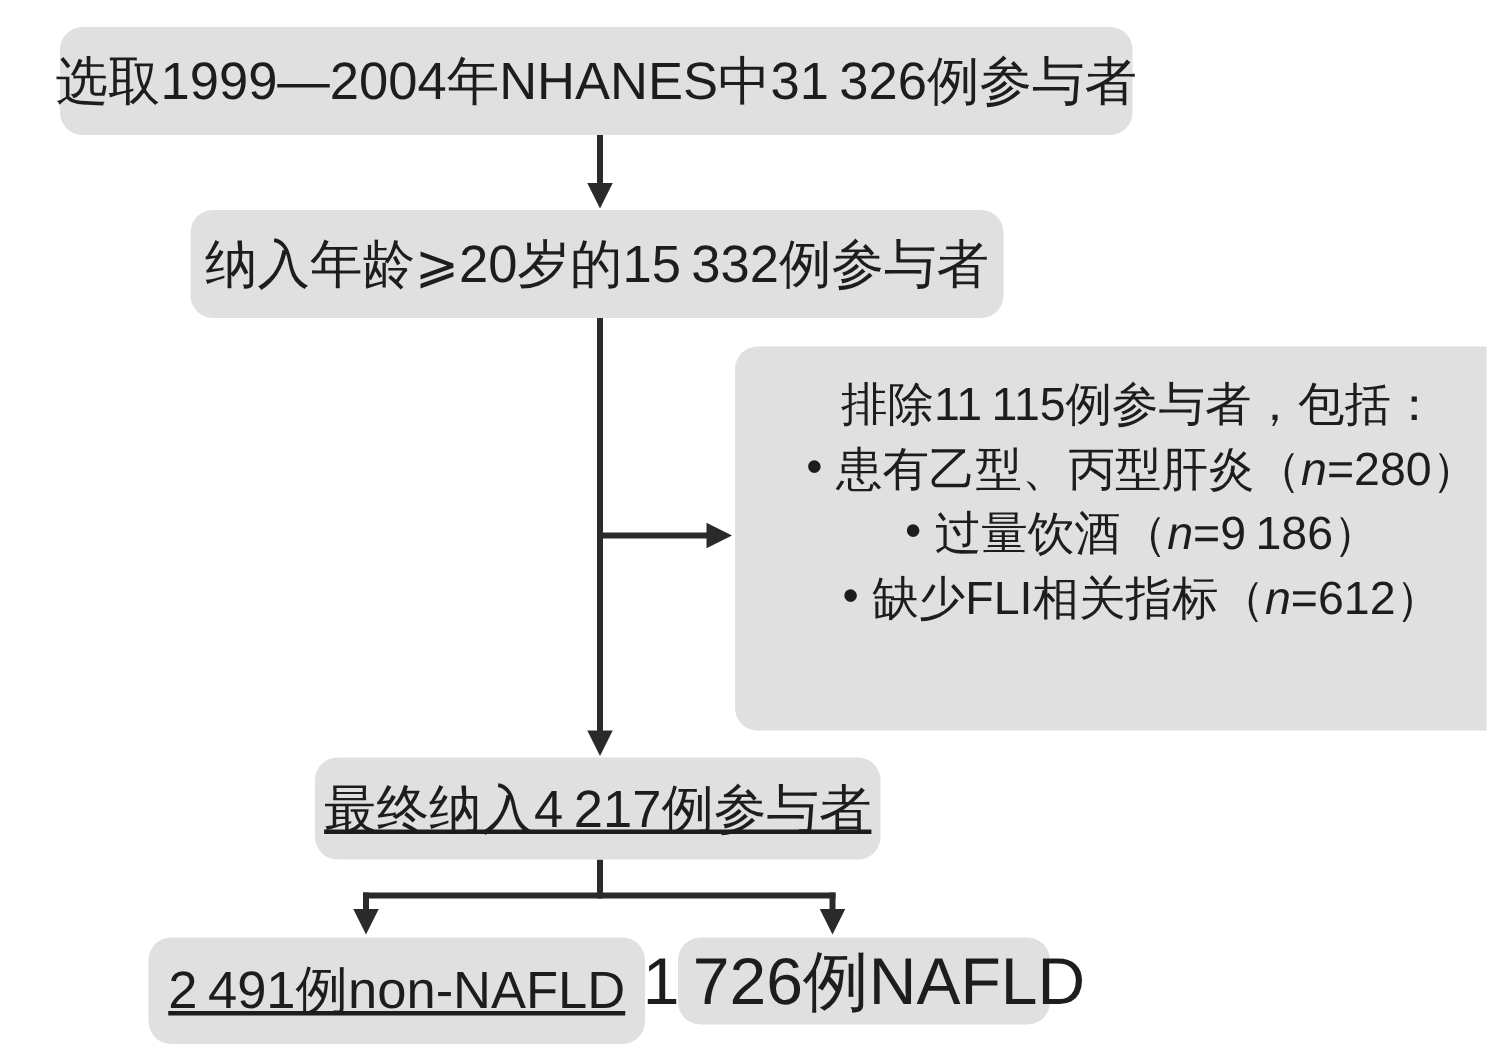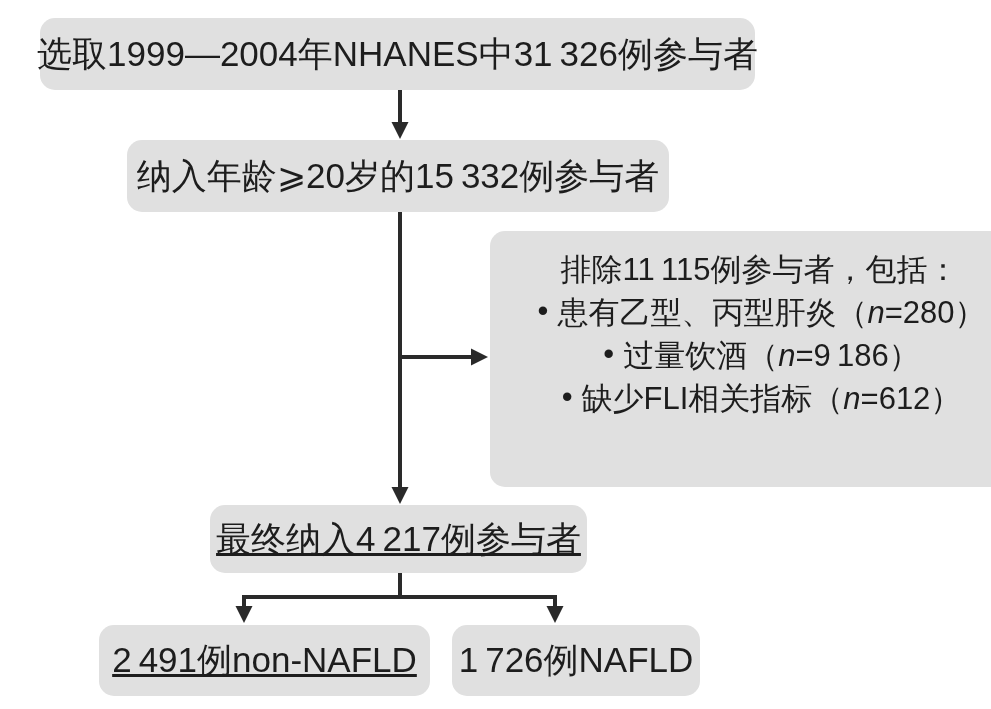--- a/index.html
+++ b/index.html
@@ -10,21 +10,21 @@
   }
   .box{
     position:absolute;background:#e0e0e0;border-radius:15px;
     display:flex;align-items:center;justify-content:center;
     white-space:nowrap;box-sizing:border-box;
   }
   #box-initial{left:8px;top:18px;width:715px;height:72px;font-size:35px;}
   #box-age{left:95px;top:140px;width:542px;height:72px;font-size:35px;}
   #box-final{left:178px;top:505px;width:377px;height:68px;font-size:35px;text-decoration:underline;}
   #box-non-nafld{left:67px;top:625px;width:331px;height:71px;font-size:35px;text-decoration:underline;}
-  #box-nafld{left:420px;top:625px;width:248px;height:71px;font-size:35px;}
+  #box-nafld{left:420px;top:625px;width:248px;height:58px;font-size:44px;}
   #box-exclusion{
     left:458px;top:231px;width:525px;height:256px;
     display:block;font-size:31px;line-height:43px;
     padding:17px 10px 0 24px;text-align:center;white-space:nowrap;
   }
   .excl-item{padding-left:4px;}
   .excl-item .bullet{display:inline-block;margin-right:9px;transform:translateY(-2px);}
   .nvar{font-style:italic;}
   svg.connectors{position:absolute;left:0;top:0;pointer-events:none;}
 </style>

